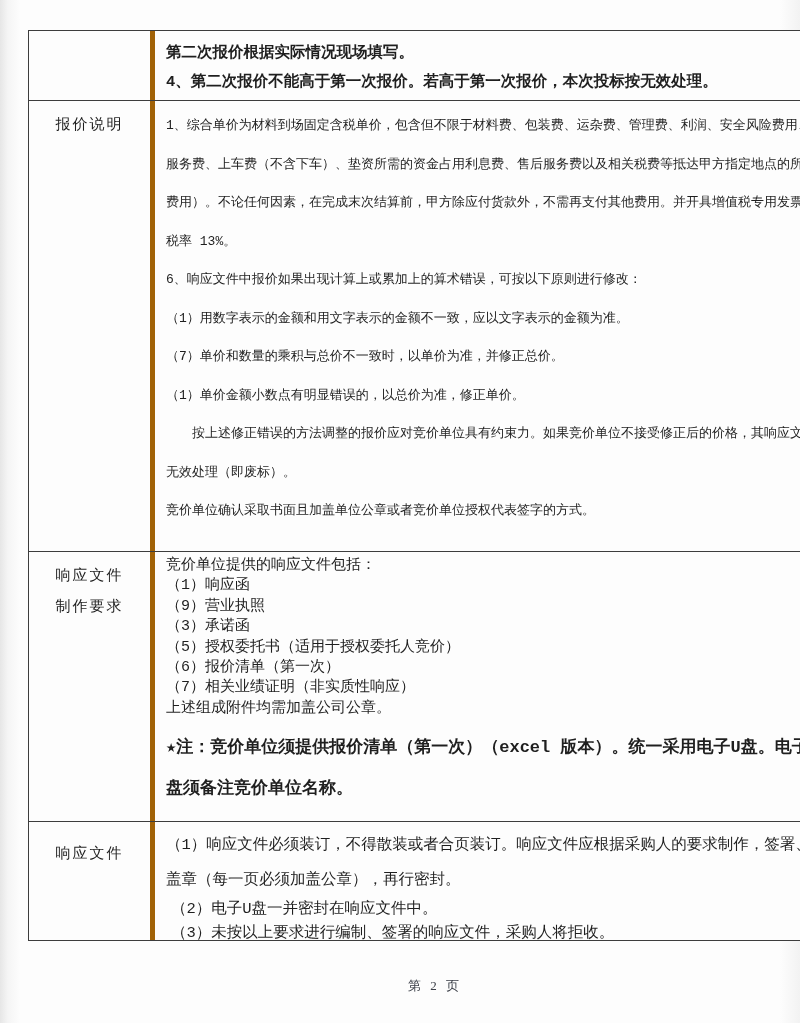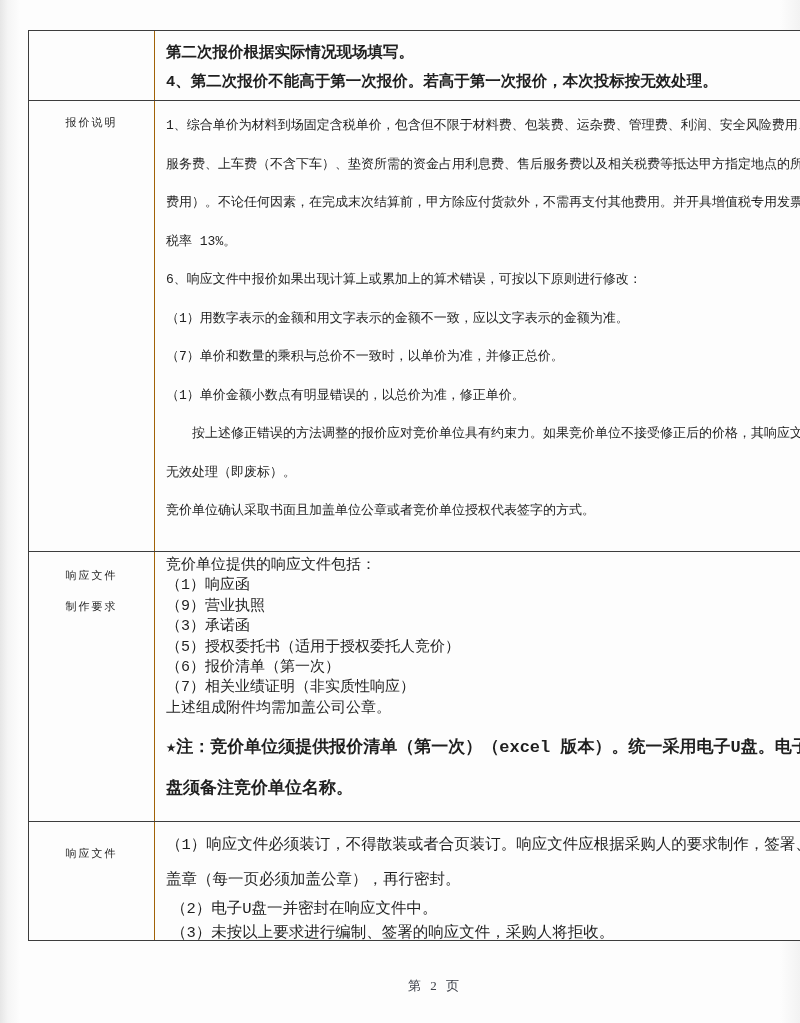--- a/index.html
+++ b/index.html
@@ -21,24 +21,24 @@
     border: 1px solid #3d3d3d;
     box-sizing: border-box;
     background: #fdfdfd;
     font-family: Liberation Mono, monospace;
   }
   .t-row { display: flex; box-sizing: border-box; overflow: hidden; }
   .t-row + .t-row { border-top: 1px solid #3d3d3d; }
   .cell-label {
     flex: 0 0 126px;
     width: 126px;
-    border-right: 1px solid #a16207;
+    border-right: 5px solid #a16207;
     box-sizing: border-box;
     text-align: center;
-    font-size: 11px;
+    font-size: 15px;
     letter-spacing: 2px;
   }
   .cell-content { flex: 1; box-sizing: border-box; padding: 0 8px 0 11px; }
 
   .r1 { height: 69px; }
   .r2 { height: 451px; }
   .r3 { height: 270px; }
   .r4 { height: 119px; }
 
   .r1 .cell-content { padding-top: 8px; font-size: 15.5px; line-height: 29px; font-weight: bold; }

